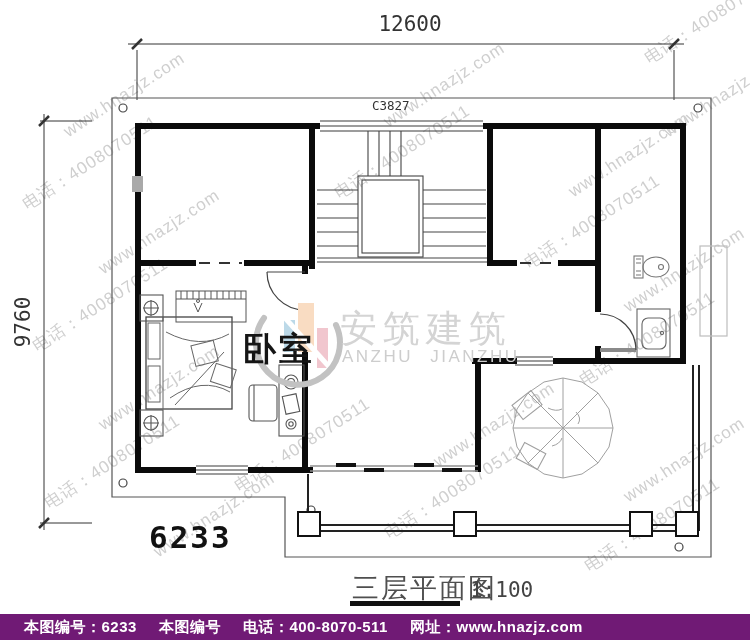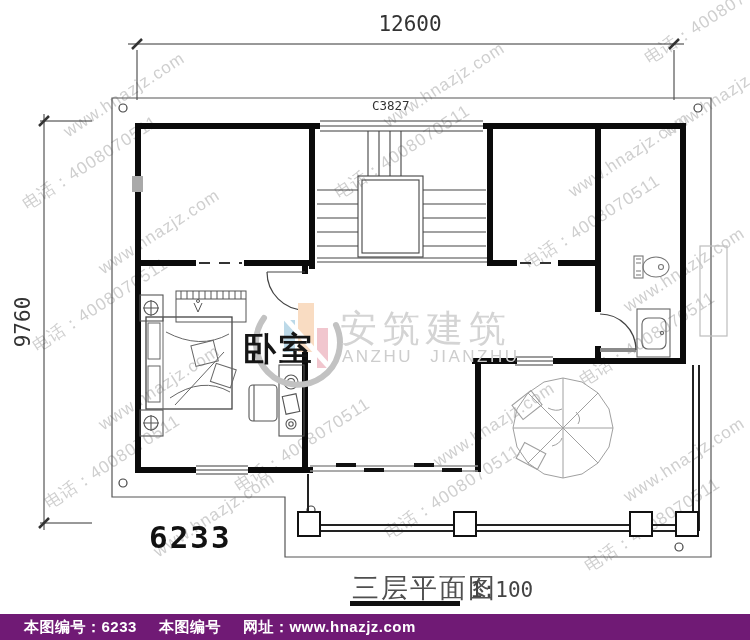--- a/index.html
+++ b/index.html
@@ -232,16 +232,17 @@
     <text x="149" y="548" font-size="31" font-weight="600" letter-spacing="2" fill="#111" font-family="Liberation Serif, DejaVu Serif, serif">6233</text>
 
     <text class="cn" x="352" y="597" font-size="27" letter-spacing="2" fill="#4f4f4f">三层平面图</text>
     <rect x="350" y="601" width="110" height="5" fill="#111"></rect>
     <text x="470" y="597" font-size="21" fill="#444">1:100</text>
   </svg>
 
   <div class="footer" style="background: #701a75; color: rgb(255, 255, 255);">
     <span>本图编号：6233</span>
     <span>本图编号</span>
+    <span>电话：400-8070-511</span>
     <span>网址：www.hnazjz.com</span>
   </div>
 
 </div>
 
 </body></html>

